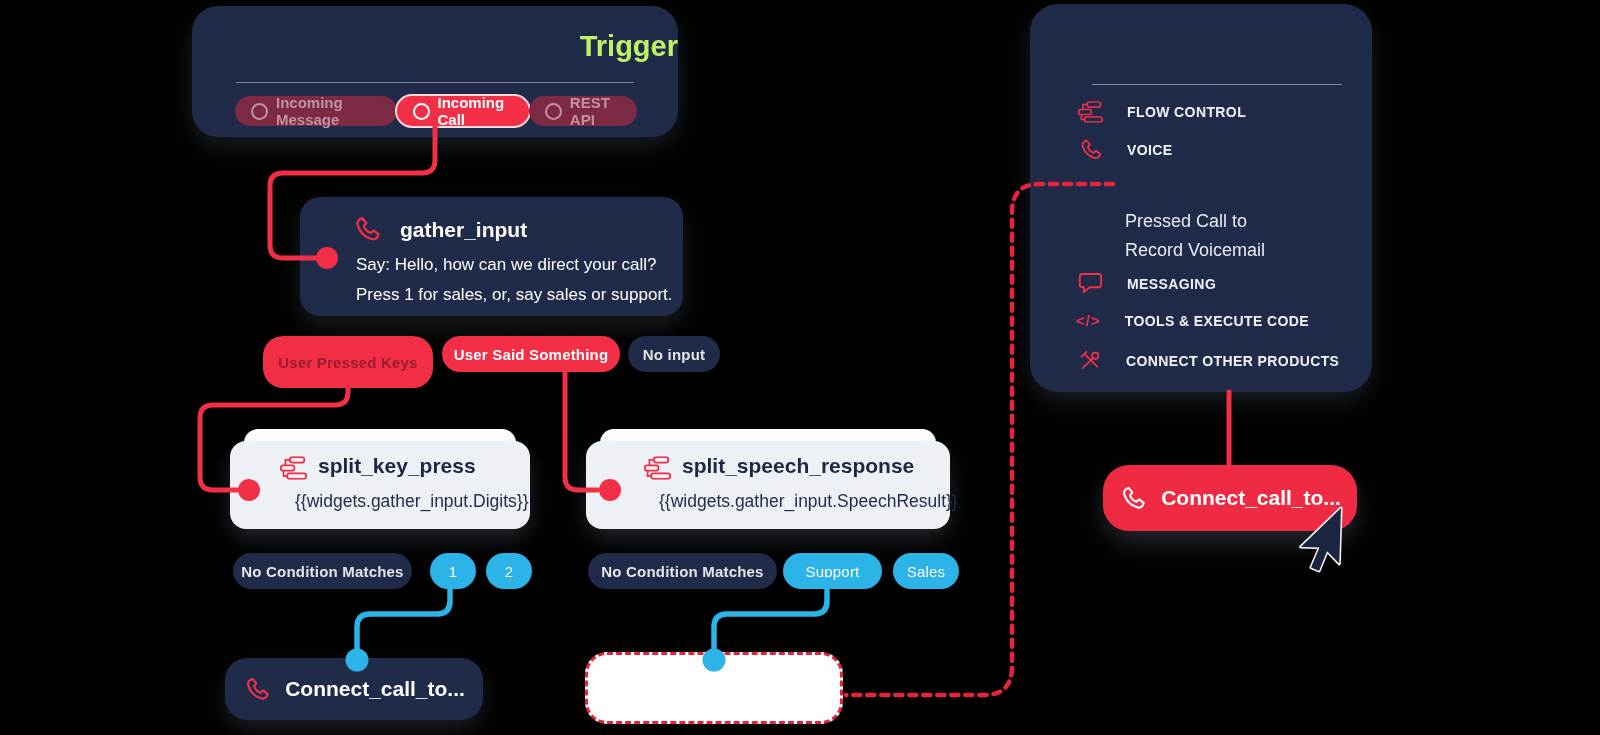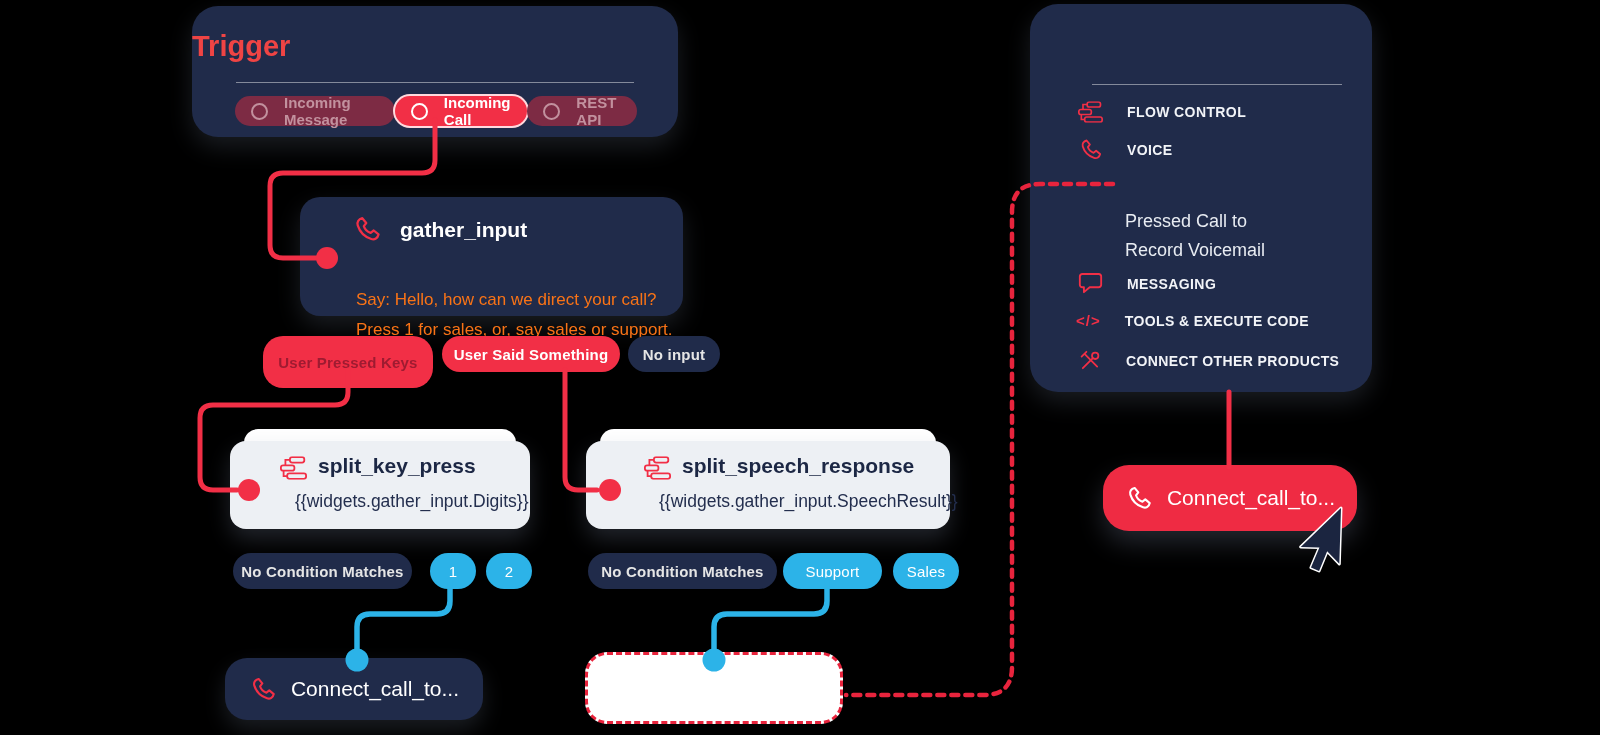--- a/index.html
+++ b/index.html
@@ -11,40 +11,40 @@
   .card-light{position:absolute;background:#edf0f4;border-radius:16px;box-shadow:0 10px 22px rgba(120,130,155,.28);}
   .card-back{position:absolute;background:#ffffff;border-radius:14px;}
   
   .pill{position:absolute;display:flex;align-items:center;justify-content:center;border-radius:20px;
         font-size:15px;font-weight:700;letter-spacing:.2px;white-space:nowrap;}
   .pill-red{background:#f22f46;color:#fff;}
   .pill-red-dim{background:#f22f46;color:#9e1b31;}
   .pill-navy{background:#202b4a;color:#e5e5e5;font-weight:700;text-align:right;}
   .pill-blue{background:#2cb3e8;color:#fff;font-weight:400;}
   .pill-maroon{background:#7d2b44;color:#c2919e;}
-  .trig-pill{display:flex;align-items:center;gap:16px;height:30px;padding:0 16px;border-radius:16px;
+  .trig-pill{display:flex;align-items:center;gap:8px;height:30px;padding:0 16px;border-radius:16px;
              font-size:15px;font-weight:700;}
   .trig-active{background:#f22f46;color:#fff;box-shadow:0 0 0 2px #ffd9de;}
   .ring{display:inline-block;width:13px;height:13px;border:2px solid currentColor;border-radius:50%;flex:0 0 auto;}
   
   .w-title{font-weight:700;color:#fff;font-size:21px;}
   .w-title-dark{font-weight:700;color:#1c2744;font-size:21px;}
-  .w-body{color:#f97316;font-size:17px;line-height:30px;margin-top:35px;}
+  .w-body{color:#ffffff;font-size:17px;line-height:30px;}
   .w-body-dark{color:#232e4e;font-size:17.5px;margin-left:13px;}
   
   .lib-row{position:absolute;display:flex;align-items:center;gap:24px;color:#fff;}
   .lib-label{font-size:14px;font-weight:700;letter-spacing:.4px;color:#f2f4f8;}
   .lib-sub{position:absolute;font-size:18px;color:#e8ecf2;}
   .divider{position:absolute;height:1px;background:rgba(255,255,255,.45);}
   .icon{display:inline-flex;flex:0 0 auto;}
   .overlay{position:absolute;left:0;top:0;z-index:50;pointer-events:none;}
   .z10{z-index:10;}
   .placeholder{position:absolute;background:#fff;border:3px dashed #e8243d;border-radius:22px;}
   .bigwidget{position:absolute;display:flex;align-items:center;justify-content:center;gap:14px;
-             border-radius:22px;font-size:21px;font-weight:400;color:#fff;}
+             border-radius:22px;font-size:21px;font-weight:700;color:#fff;}
   .code-glyph{font-size:15px;font-weight:700;color:#f22f46;letter-spacing:1px;}
 </style>
 </head>
 <body>
 
 <div class="canvas">
 
   <svg width="0" height="0" style="position:absolute">
     <defs>
       <symbol id="icon-phone" viewBox="0 0 32 32">
@@ -67,21 +67,21 @@
           <circle cx="21.5" cy="8.5" r="4"></circle>
           <path d="M18.6 11.4 L6 24"></path>
           <path d="M8.5 6.5 L24 22"></path>
           <path d="M4.5 9.5 L10.5 3.5"></path>
         </g>
       </symbol>
     </defs>
   </svg>
 
   <div class="panel z10" style="left:192px;top:6px;width:486px;height:131px;">
-    <div class="abs" style="left:0;right:0;top:24px;text-align:left;color:#ef4444;font-size:29px;font-weight:700;">Trigger</div>
+    <div class="abs" style="left:0;right:0;top:24px;text-align:right;color:#bef264;font-size:29px;font-weight:700;">Trigger</div>
     <div class="divider" style="left:44px;right:44px;top:76px;"></div>
     <div class="abs" style="left:43px;right:41px;top:90px;display:flex;justify-content:space-between;align-items:center;">
       <div class="trig-pill pill-maroon">
         <span class="ring"></span>
         <span>Incoming Message</span>
       </div>
       <div class="trig-pill trig-active">
         <span class="ring"></span>
         <span>Incoming Call</span>
       </div>

